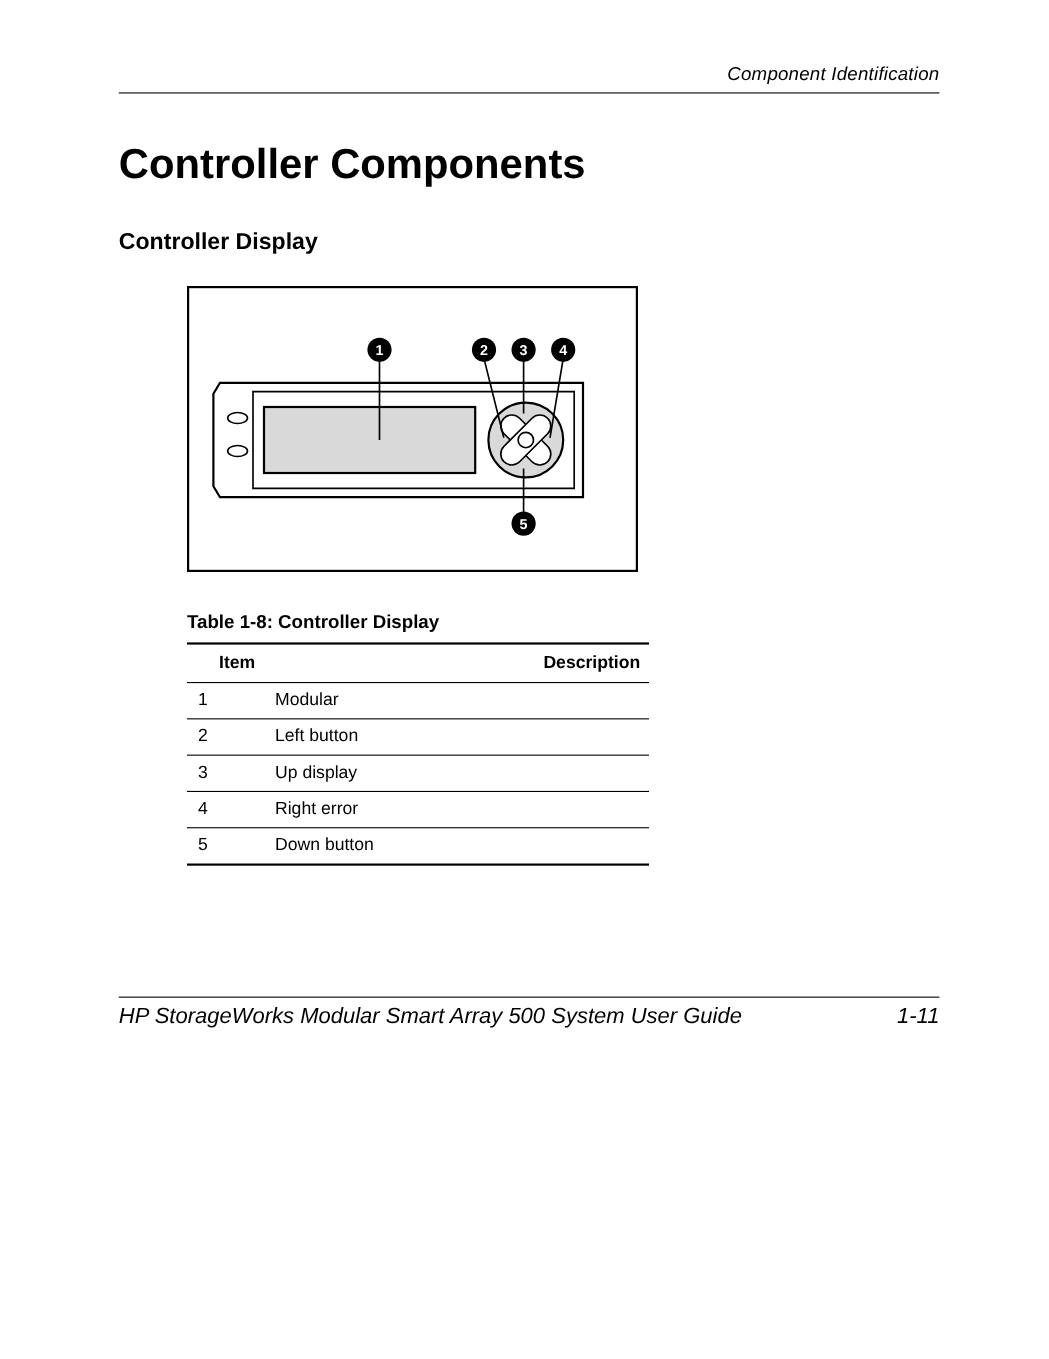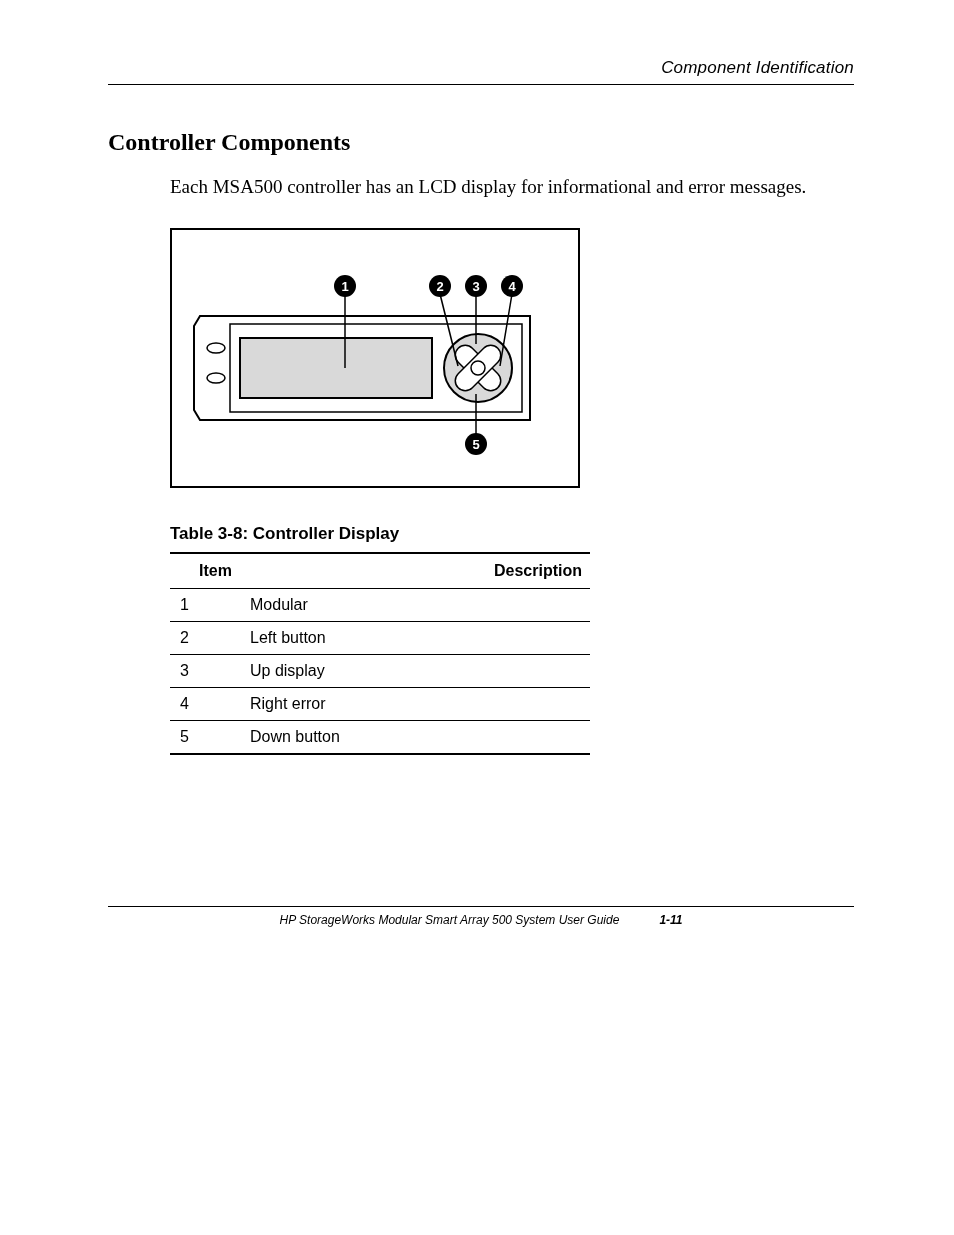--- a/index.html
+++ b/index.html
@@ -20,23 +20,23 @@
   .running-head {
     text-align: right;
     font-style: italic;
     font-family: Arial, Helvetica, sans-serif;
     font-size: 17px;
     letter-spacing: 0.2px;
     padding-bottom: 6px;
     border-bottom: 1.5px solid #000;
   }
   h1.section-title {
-    font-family: Liberation Serif, serif;
-    font-weight: 700;
-    font-size: 24px;
+    font-family: Liberation Sans, sans-serif;
+    font-weight: 700;
+    font-size: 38px;
     margin: 44px 0 0 0;
   }
   h2.subsection-title {
     font-family: Arial, Helvetica, sans-serif;
     font-weight: 700;
     font-size: 21px;
     margin: 36px 0 0 0;
   }
   p.body {
     font-size: 19px;
@@ -93,42 +93,42 @@
   .footer {
     bottom: auto;
     top: 906px;
   }
   .footer-rule {
     border-top: 1.5px solid #000;
     height: 0;
   }
   .footer-row {
     display: flex;
-    justify-content: center;
+    justify-content: space-between;
     font-family: Arial, Helvetica, sans-serif;
     font-style: italic;
-    font-size: 12px;
+    font-size: 20px;
     padding-top: 6px;
   }
   .footer-row .pg {
-    font-weight: 700;
+    font-weight: 400;
     margin-left: 40px;
   }
 </style>
 </head>
 <body>
 
 <div class="page">
 
   <div class="running-head">Component Identification</div>
 
   <h1 class="section-title">Controller Components</h1>
 
-
-  <p class="body">Each MSA500 controller has an LCD display for informational and error messages.</p>
+  <h2 class="subsection-title">Controller Display</h2>
+
 
   <div class="figure-wrap">
     <svg class="figure" width="410" height="262" viewBox="0 0 410 262">
 
       <rect x="1" y="1" width="408" height="258" fill="#fff" stroke="#000" stroke-width="2"></rect>
 
       <g>
         <polygon points="30,88 360,88 360,192 30,192 24,182 24,98" fill="#fff" stroke="#000" stroke-width="2"></polygon>
 
         <polygon points="60,96 352,96 352,184 60,184" fill="none" stroke="#000" stroke-width="1.5"></polygon>
@@ -173,21 +173,21 @@
         <circle cx="342" cy="58" r="11" fill="#000"></circle>
         <text x="342" y="63" text-anchor="middle" font-family="Arial, Helvetica, sans-serif" font-size="13" font-weight="700" fill="#fff">4</text>
       </g>
       <g>
         <circle cx="306" cy="216" r="11" fill="#000"></circle>
         <text x="306" y="221" text-anchor="middle" font-family="Arial, Helvetica, sans-serif" font-size="13" font-weight="700" fill="#fff">5</text>
       </g>
     </svg>
   </div>
 
-  <div class="table-caption">Table 3-8:  Controller Display</div>
+  <div class="table-caption">Table 1-8:  Controller Display</div>
 
   <table class="desc">
     <colgroup>
         <col class="c-item">
         <col>
       </colgroup>
     <thead>
       <tr>
         <th>Item</th>
         <th>Description</th>

